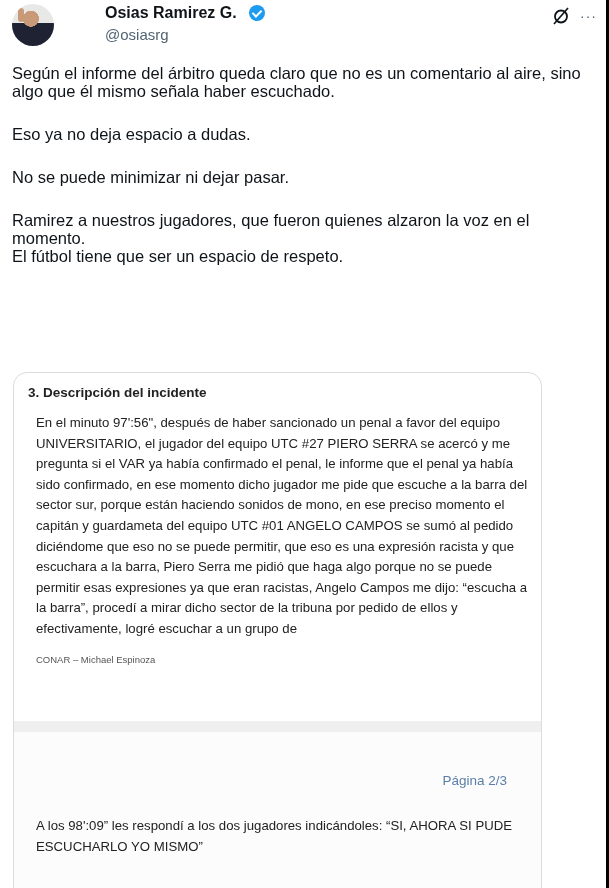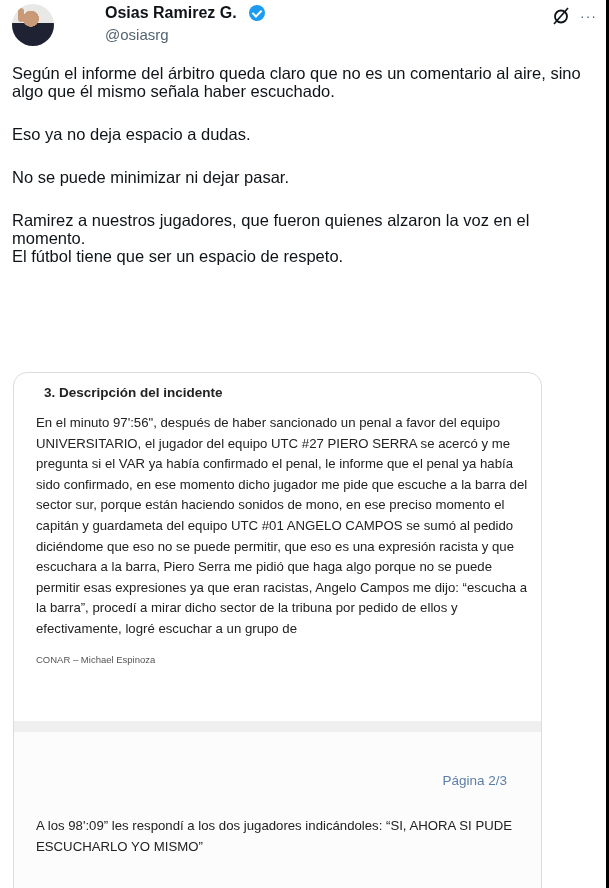--- a/index.html
+++ b/index.html
@@ -35,21 +35,21 @@
     position: absolute; left: 12px; top: 64px; width: 585px;
     font-size: 16.5px; line-height: 18px; color: #0f1419;
   }
   .tweet-text p { margin: 0; }
   .tweet-text .gap { height: 25px; }
 
   .card {
     position: absolute; left: 13px; top: 372px; width: 527px; height: 530px;
     border: 1px solid #dcdcdc; border-radius: 14px; background: #fff; overflow: hidden;
   }
-  .doc-heading { position: absolute; left: 30px; top: 12px; font-weight: bold; font-size: 13.5px; color: #222; }
+  .doc-heading { position: absolute; left: 14px; top: 12px; font-weight: bold; font-size: 13.5px; color: #222; }
   .doc-body {
     position: absolute; left: 22px; top: 40px; width: 495px;
     font-size: 13.2px; line-height: 20.6px; color: #222;
   }
   .doc-footer { position: absolute; left: 22px; top: 281px; font-size: 9.5px; color: #555; }
   .page-divider { position: absolute; left: 0; top: 348px; width: 100%; height: 11px; background: #efefef; }
   .page2-bg { position: absolute; left: 0; top: 359px; width: 100%; height: 200px; background: #fcfcfc; }
   .page-number { position: absolute; right: 34px; top: 400px; font-size: 13.5px; color: #5b7ea8; }
   .doc-body2 {
     position: absolute; left: 22px; top: 443px; width: 495px;

